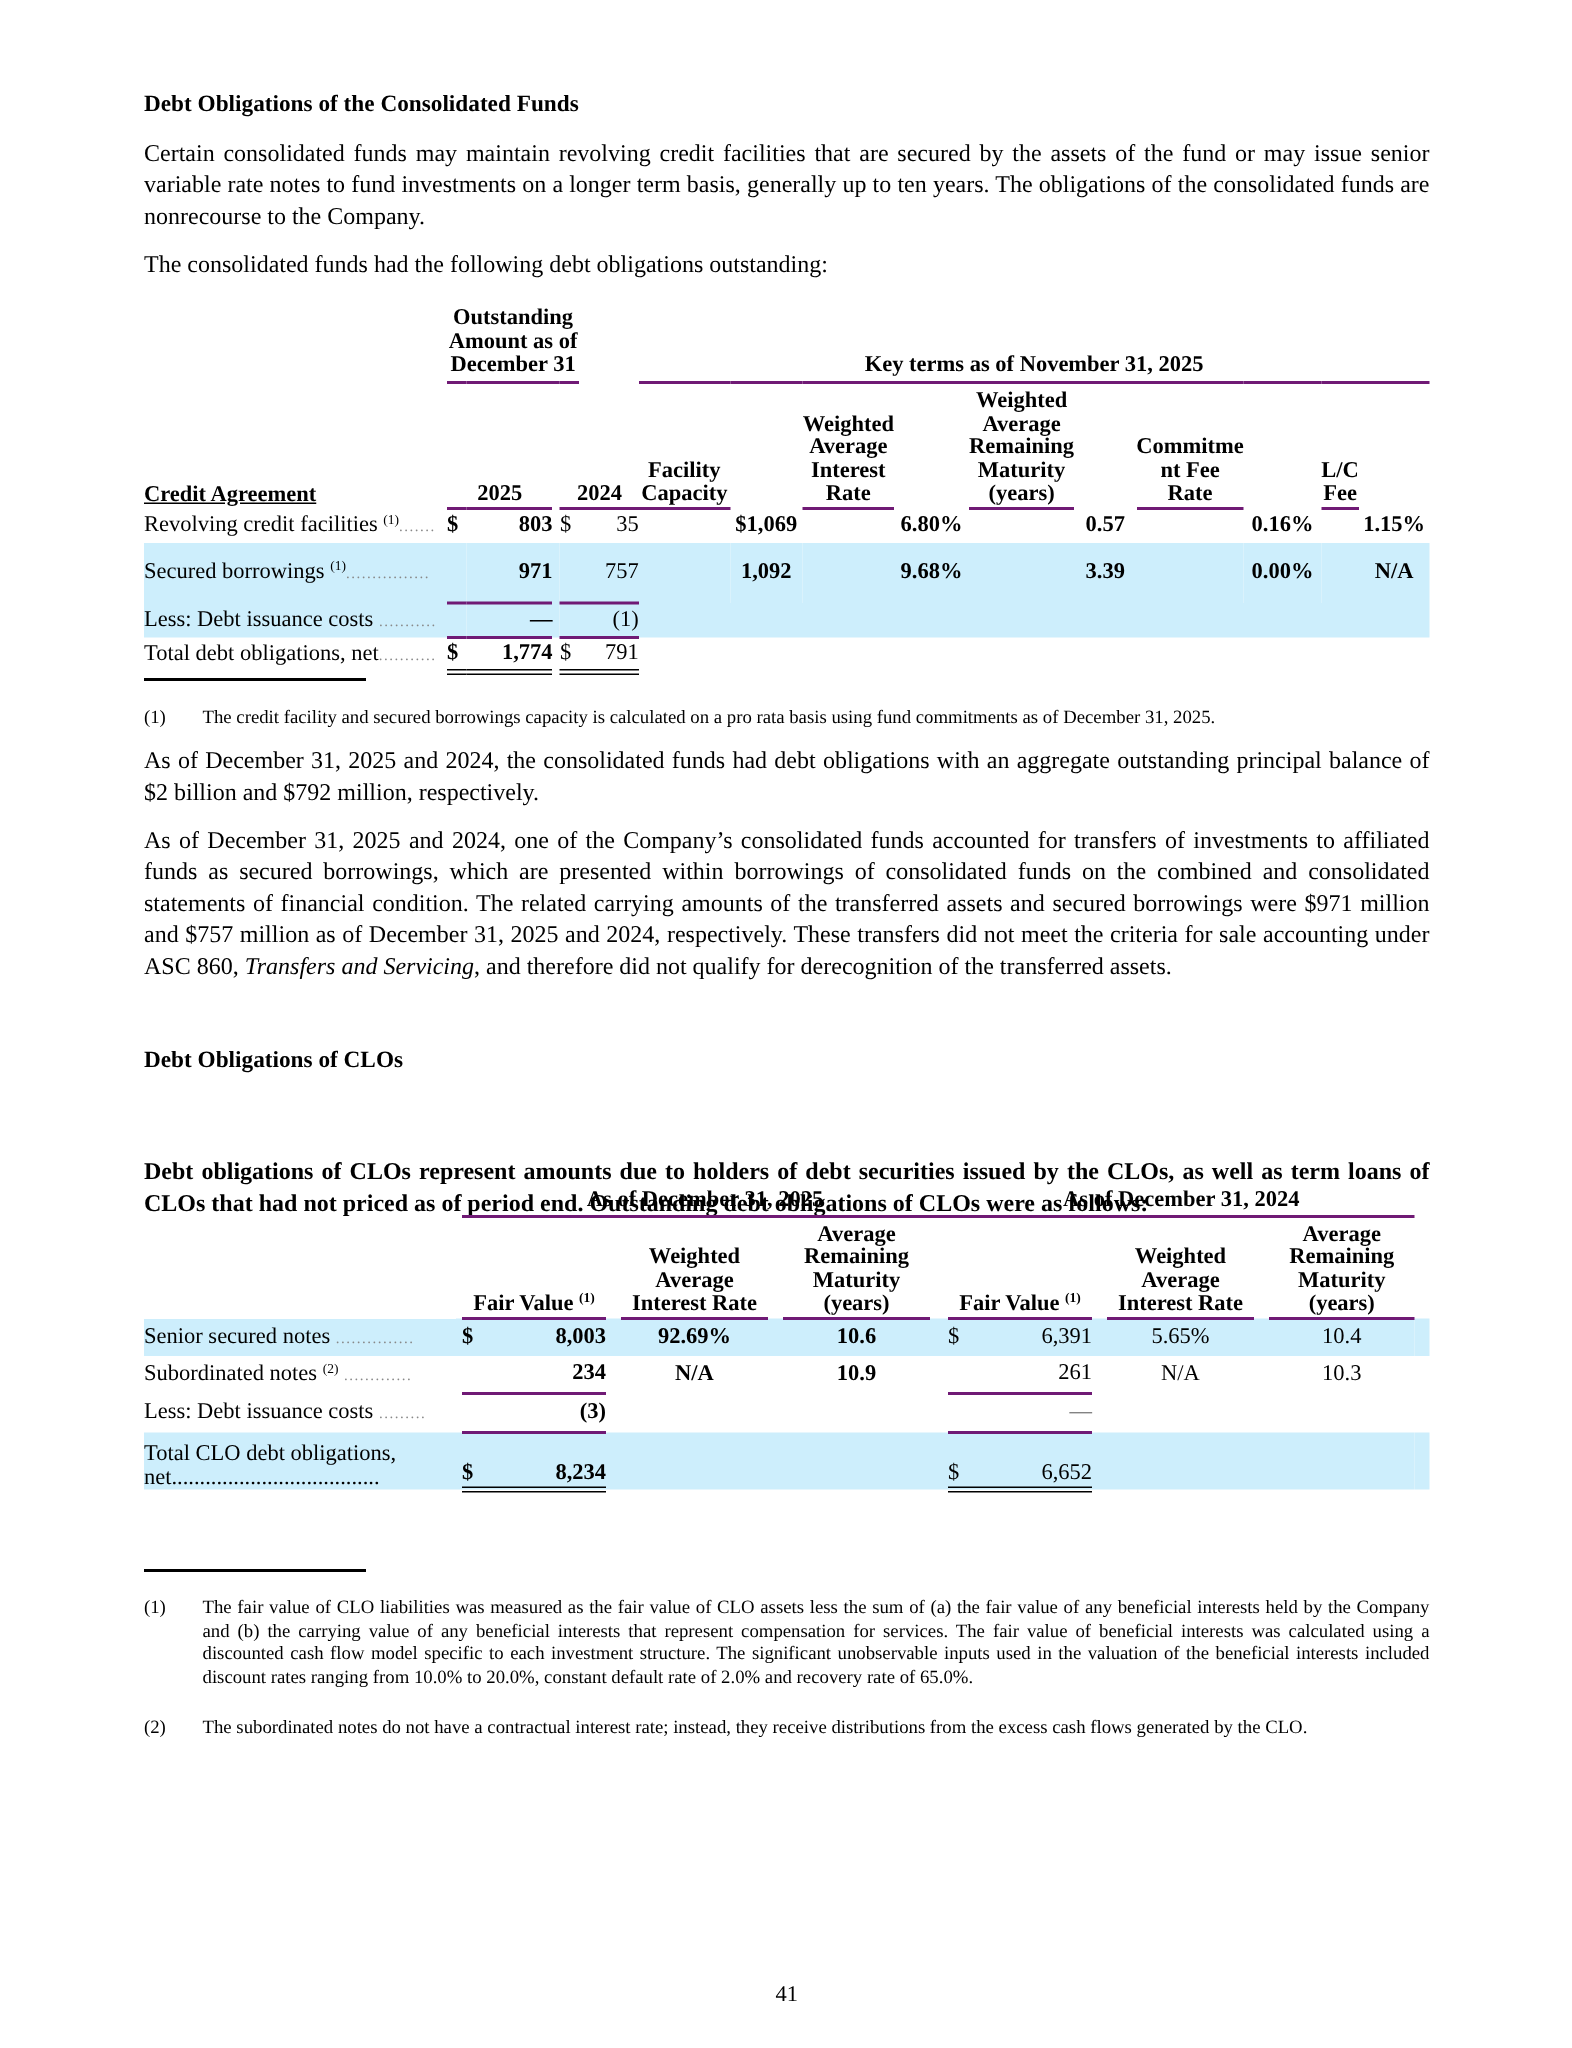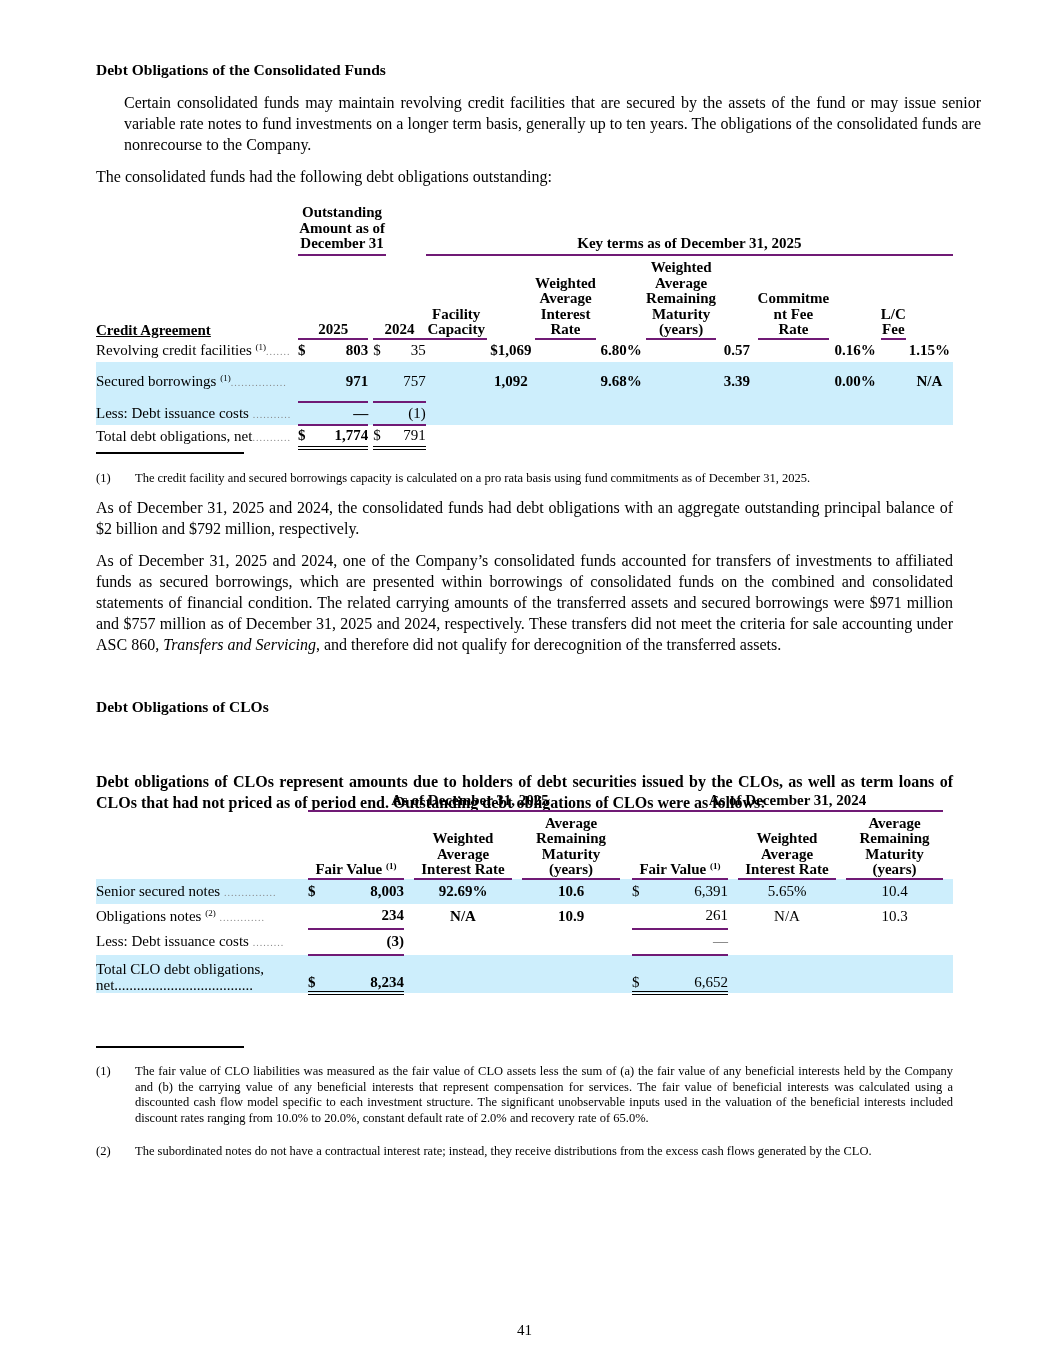--- a/index.html
+++ b/index.html
@@ -25,21 +25,21 @@
   .pg { position: absolute; top: 1322px; left: 0; width: 857px; text-align: center; font-size: 15px; }
   sup { font-size: 9px; vertical-align: 5px; line-height: 0; }
 </style>
 </head>
 <body>
 
 <div class="page">
 
   <div class="h" style="top:61px;">Debt Obligations of the Consolidated Funds</div>
 
-  <p class="p" style="top:92px;margin-left:28px;">Certain consolidated funds may maintain revolving credit facilities that are secured by the assets of the fund or may issue senior variable rate notes to fund investments on a longer term basis, generally up to ten years. The obligations of the consolidated funds are nonrecourse to the Company.</p>
+  <p class="p" style="top:92px;">Certain consolidated funds may maintain revolving credit facilities that are secured by the assets of the fund or may issue senior variable rate notes to fund investments on a longer term basis, generally up to ten years. The obligations of the consolidated funds are nonrecourse to the Company.</p>
   <p class="p" style="top:166px;">The consolidated funds had the following debt obligations outstanding:</p>
 
   <table style="top:205px; width:857px;">
     <colgroup>
       <col style="width:216px">
         <col style="width:6px">
       <col style="width:16px">
         <col style="width:72px">
         <col style="width:8px">
       <col style="width:16px">
@@ -54,21 +54,21 @@
       <col style="width:82px">
         <col style="width:6px">
       <col style="width:64px">
     </colgroup>
     <tbody>
         <tr>
       <td></td>
           <td></td>
       <td colspan="4" class="th ul" style="padding-bottom:2px;">Outstanding Amount as of December 31</td>
       <td></td>
-      <td colspan="10" class="th ul" style="padding-bottom:2px;">Key terms as of December 31, 2025</td>
+      <td colspan="10" class="th ul" style="padding-bottom:2px;">Key terms as of November 31, 2025</td>
     </tr>
     <tr style="height:84px;">
       <td class="bold" style="vertical-align:bottom; text-decoration:underline; font-size:15px;">Credit Agreement</td>
       <td></td>
       <td colspan="2" class="th ul">2025</td>
       <td></td>
       <td colspan="2" class="th ul">2024</td>
       <td class="th ul" style="width:70px;">Facility Capacity</td>
       <td></td>
       <td class="th ul">Weighted Average Interest Rate</td>
@@ -218,21 +218,21 @@
       <td>$</td>
       <td class="rt">6,391</td>
       <td></td>
       <td class="cen">5.65%</td>
       <td></td>
       <td class="cen">10.4</td>
       <td></td>
     </tr>
 
     <tr style="height:25px;">
-      <td class="lbl"><span>Obligations notes</span> <sup>(2)</sup> <span class="dots">.............</span></td>
+      <td class="lbl"><span>Subordinated notes</span> <sup>(2)</sup> <span class="dots">.............</span></td>
       <td></td>
       <td class="bold ul"></td>
       <td class="bold rt ul">234</td>
       <td></td>
       <td class="bold cen">N/A</td>
       <td></td>
       <td class="bold cen">10.9</td>
       <td></td>
       <td class="ul"></td>
       <td class="rt ul">261</td>

